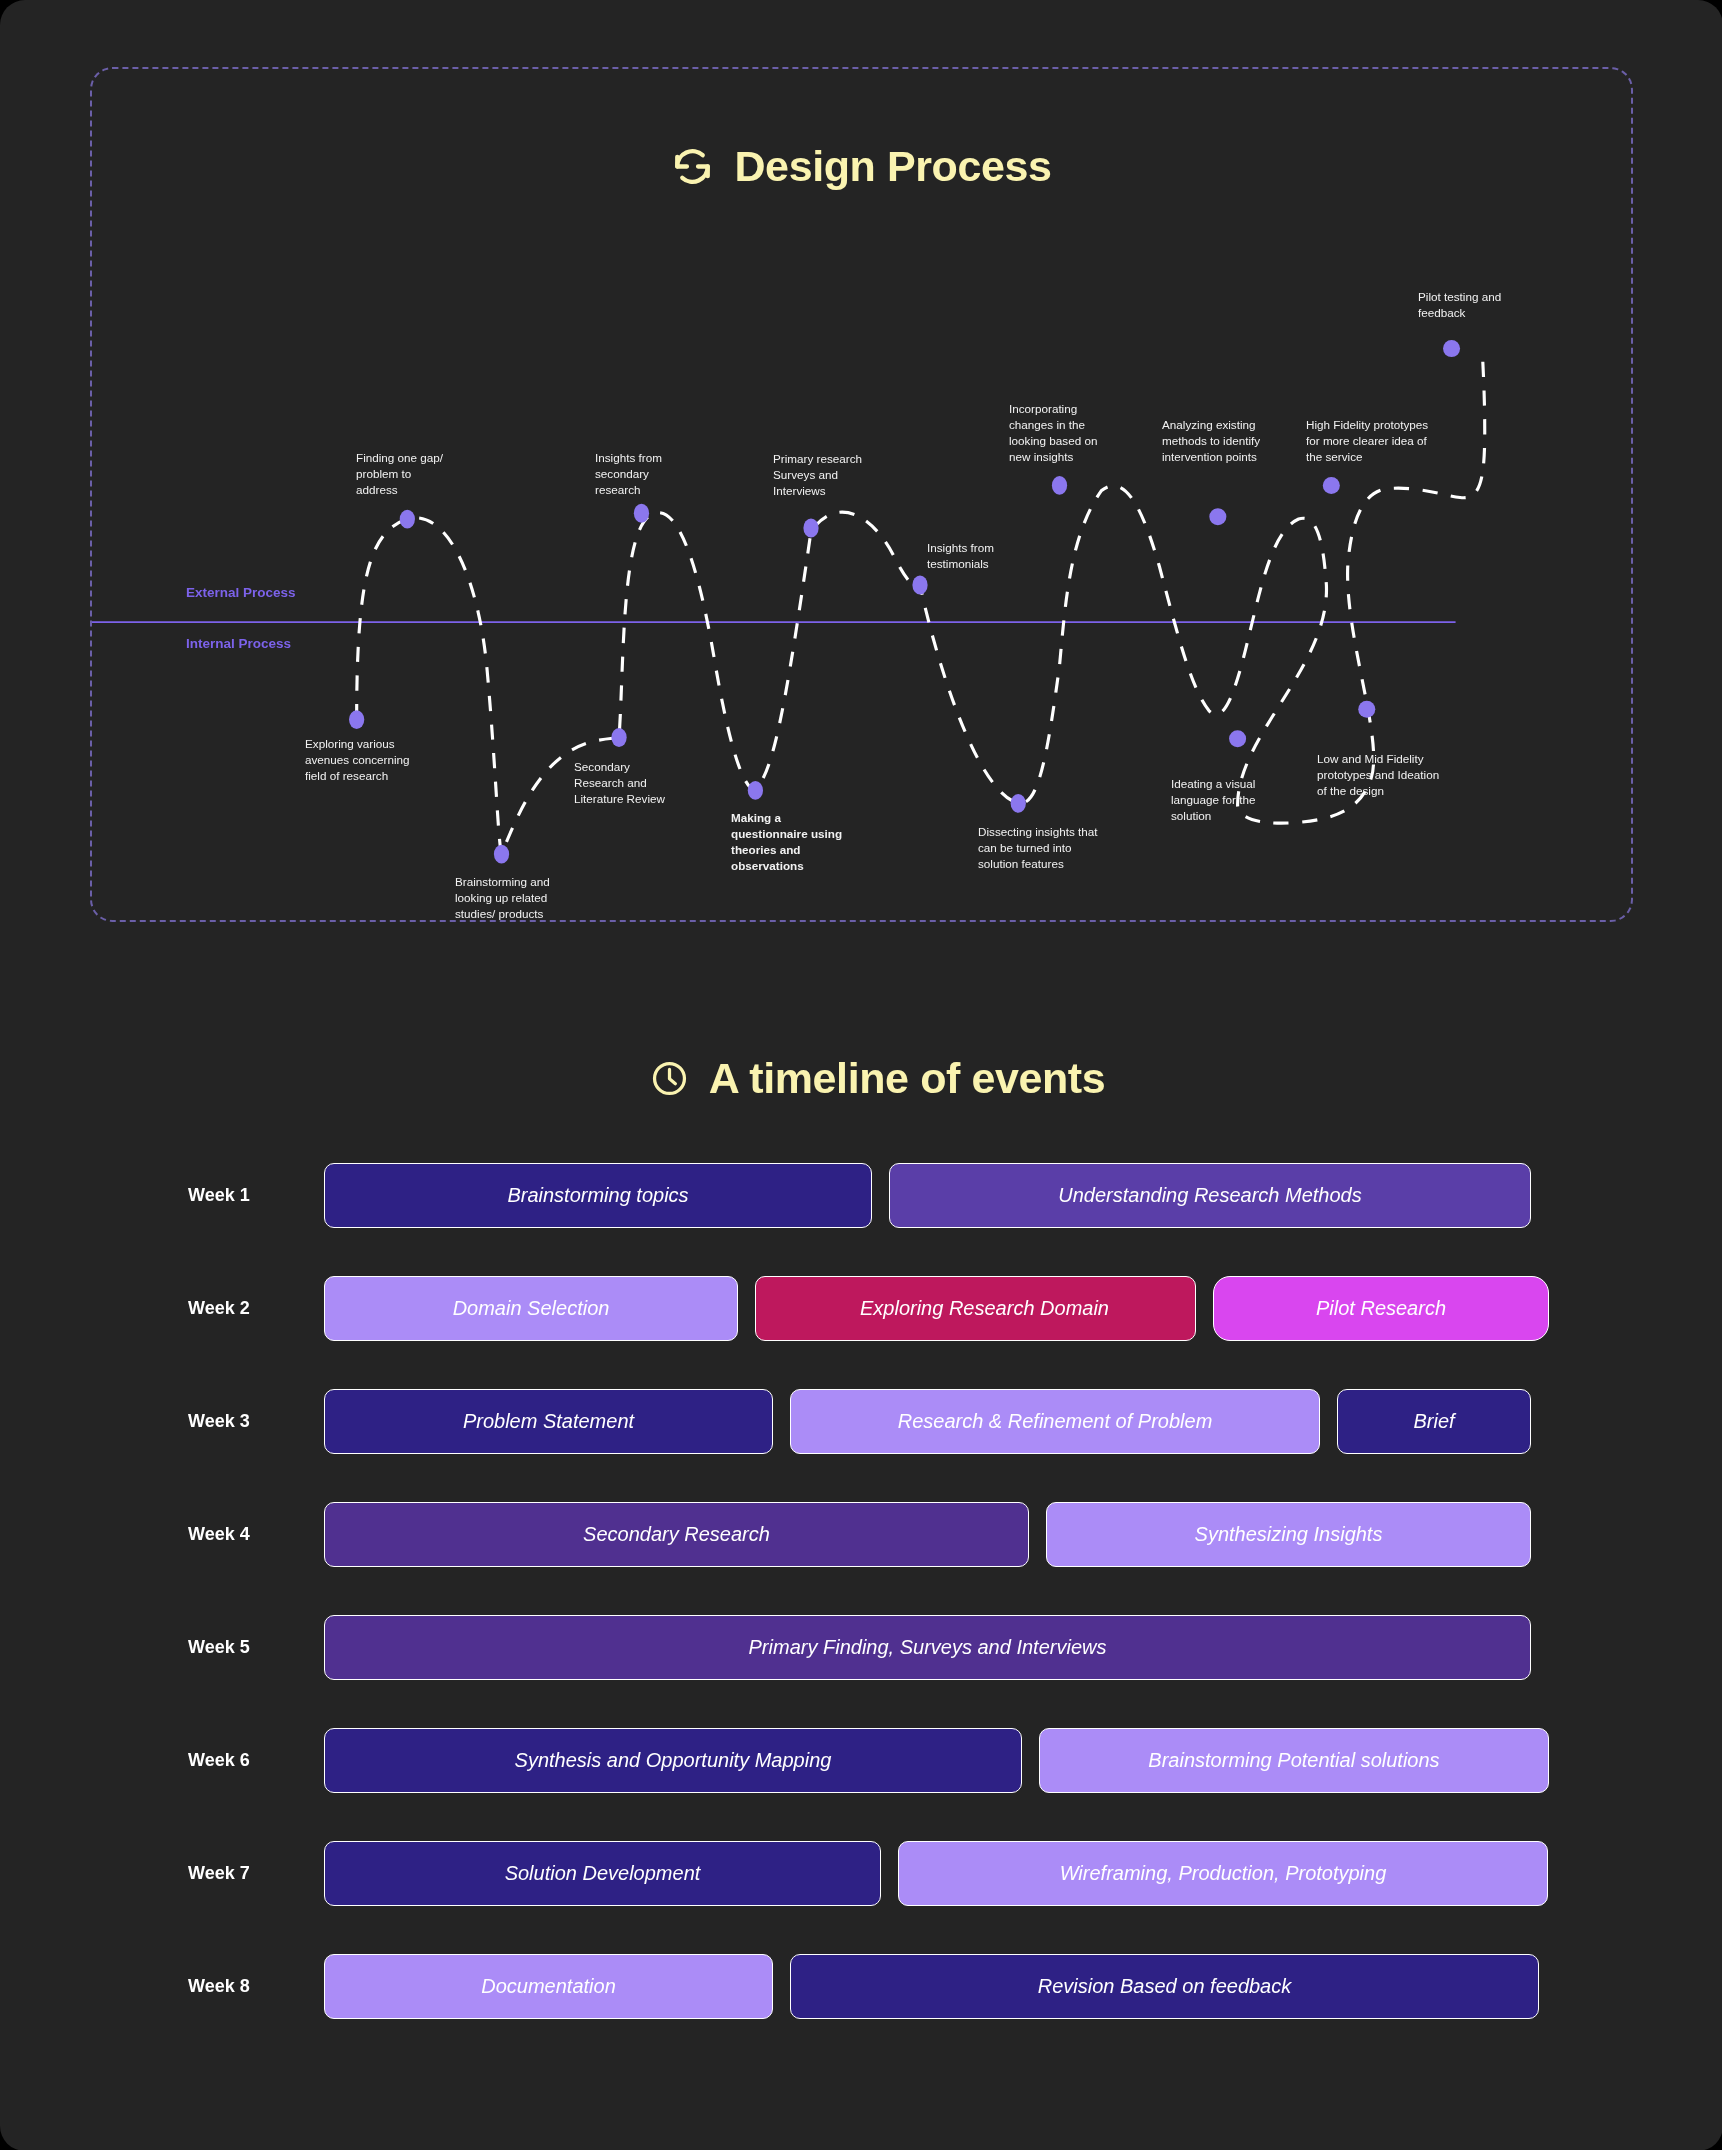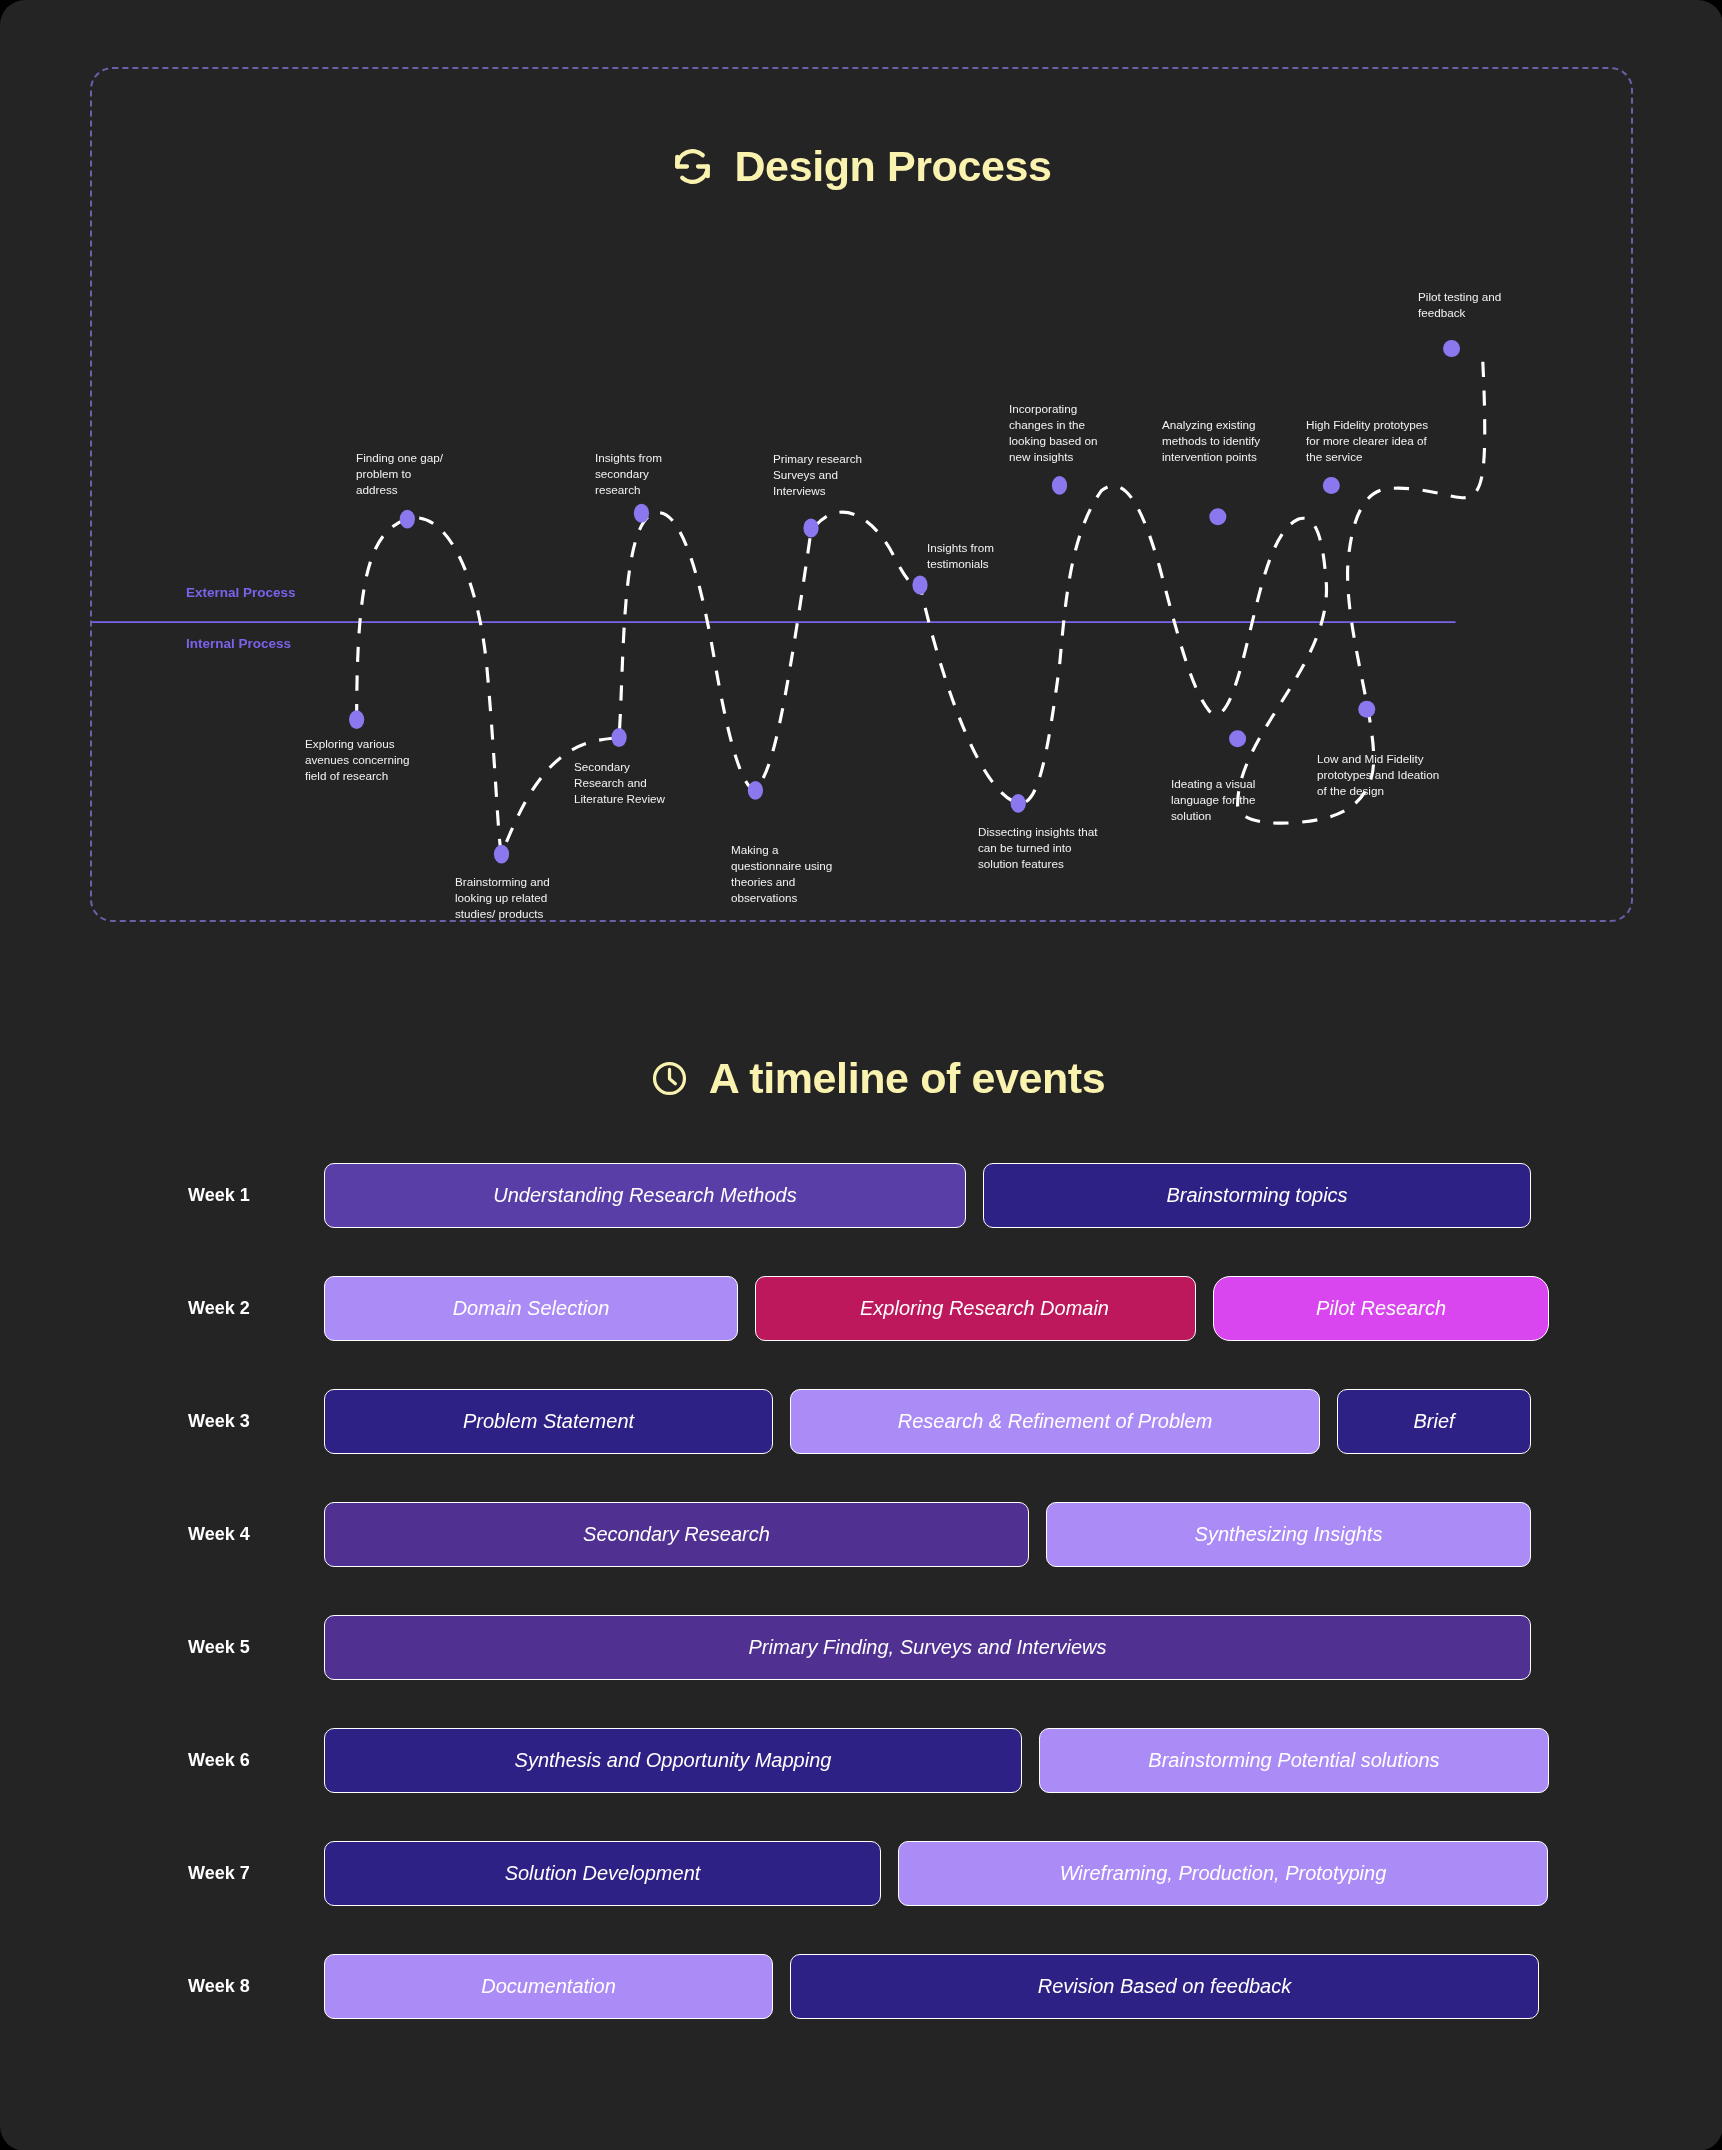--- a/index.html
+++ b/index.html
@@ -212,21 +212,21 @@
 studies/ products</div>
 
       <div class="node-label" style="left:482px; top:497px; width:148px;">Secondary
 Research and
 Literature Review</div>
 
       <div class="node-label" style="left:503px; top:188px; width:126px;">Insights from
 secondary
 research</div>
 
-      <div class="node-label" style="left:639px; top:580px; width:144px;">Making a
+      <div class="node-label" style="left:639px; top:548px; width:144px;font-weight:bold;">Making a
 questionnaire using
 theories and
 observations</div>
 
       <div class="node-label" style="left:681px; top:189px; width:148px;">Primary research
 Surveys and
 Interviews</div>
 
       <div class="node-label" style="left:835px; top:278px; width:126px;">Insights from
 testimonials</div>
@@ -269,22 +269,22 @@
         <polyline points="12,6.4 12,12.2 15.6,15.2"></polyline>
       </svg>
     </span>
     <span class="ttext">A timeline of events</span>
   </div>
 
   <div class="timeline" id="timeline-rows">
       <div class="tl-row">
         <div class="tl-week">Week 1</div>
         <div class="tl-bars">
+          <div class="tl-bar" style="background: rgb(46, 33, 133); width: 548px; flex: 0 0 548px;">Brainstorming topics</div>
           <div class="tl-bar" style="background: rgb(90, 62, 168); width: 642px; flex: 0 0 642px;">Understanding Research Methods</div>
-          <div class="tl-bar" style="background: rgb(46, 33, 133); width: 548px; flex: 0 0 548px;">Brainstorming topics</div>
         </div>
       </div>
       <div class="tl-row">
         <div class="tl-week">Week 2</div>
         <div class="tl-bars">
           <div class="tl-bar" style="background: rgb(171, 140, 247); width: 414px; flex: 0 0 414px;">Domain Selection</div>
           <div class="tl-bar" style="background: #be185d; width: 441px; flex: 0 0 441px; padding-left: 26px;">Exploring Research Domain</div>
           <div class="tl-bar" style="background: #d946ef; width: 336px; flex: 0 0 336px; border-radius: 17px;">Pilot Research</div>
         </div>
       </div>

